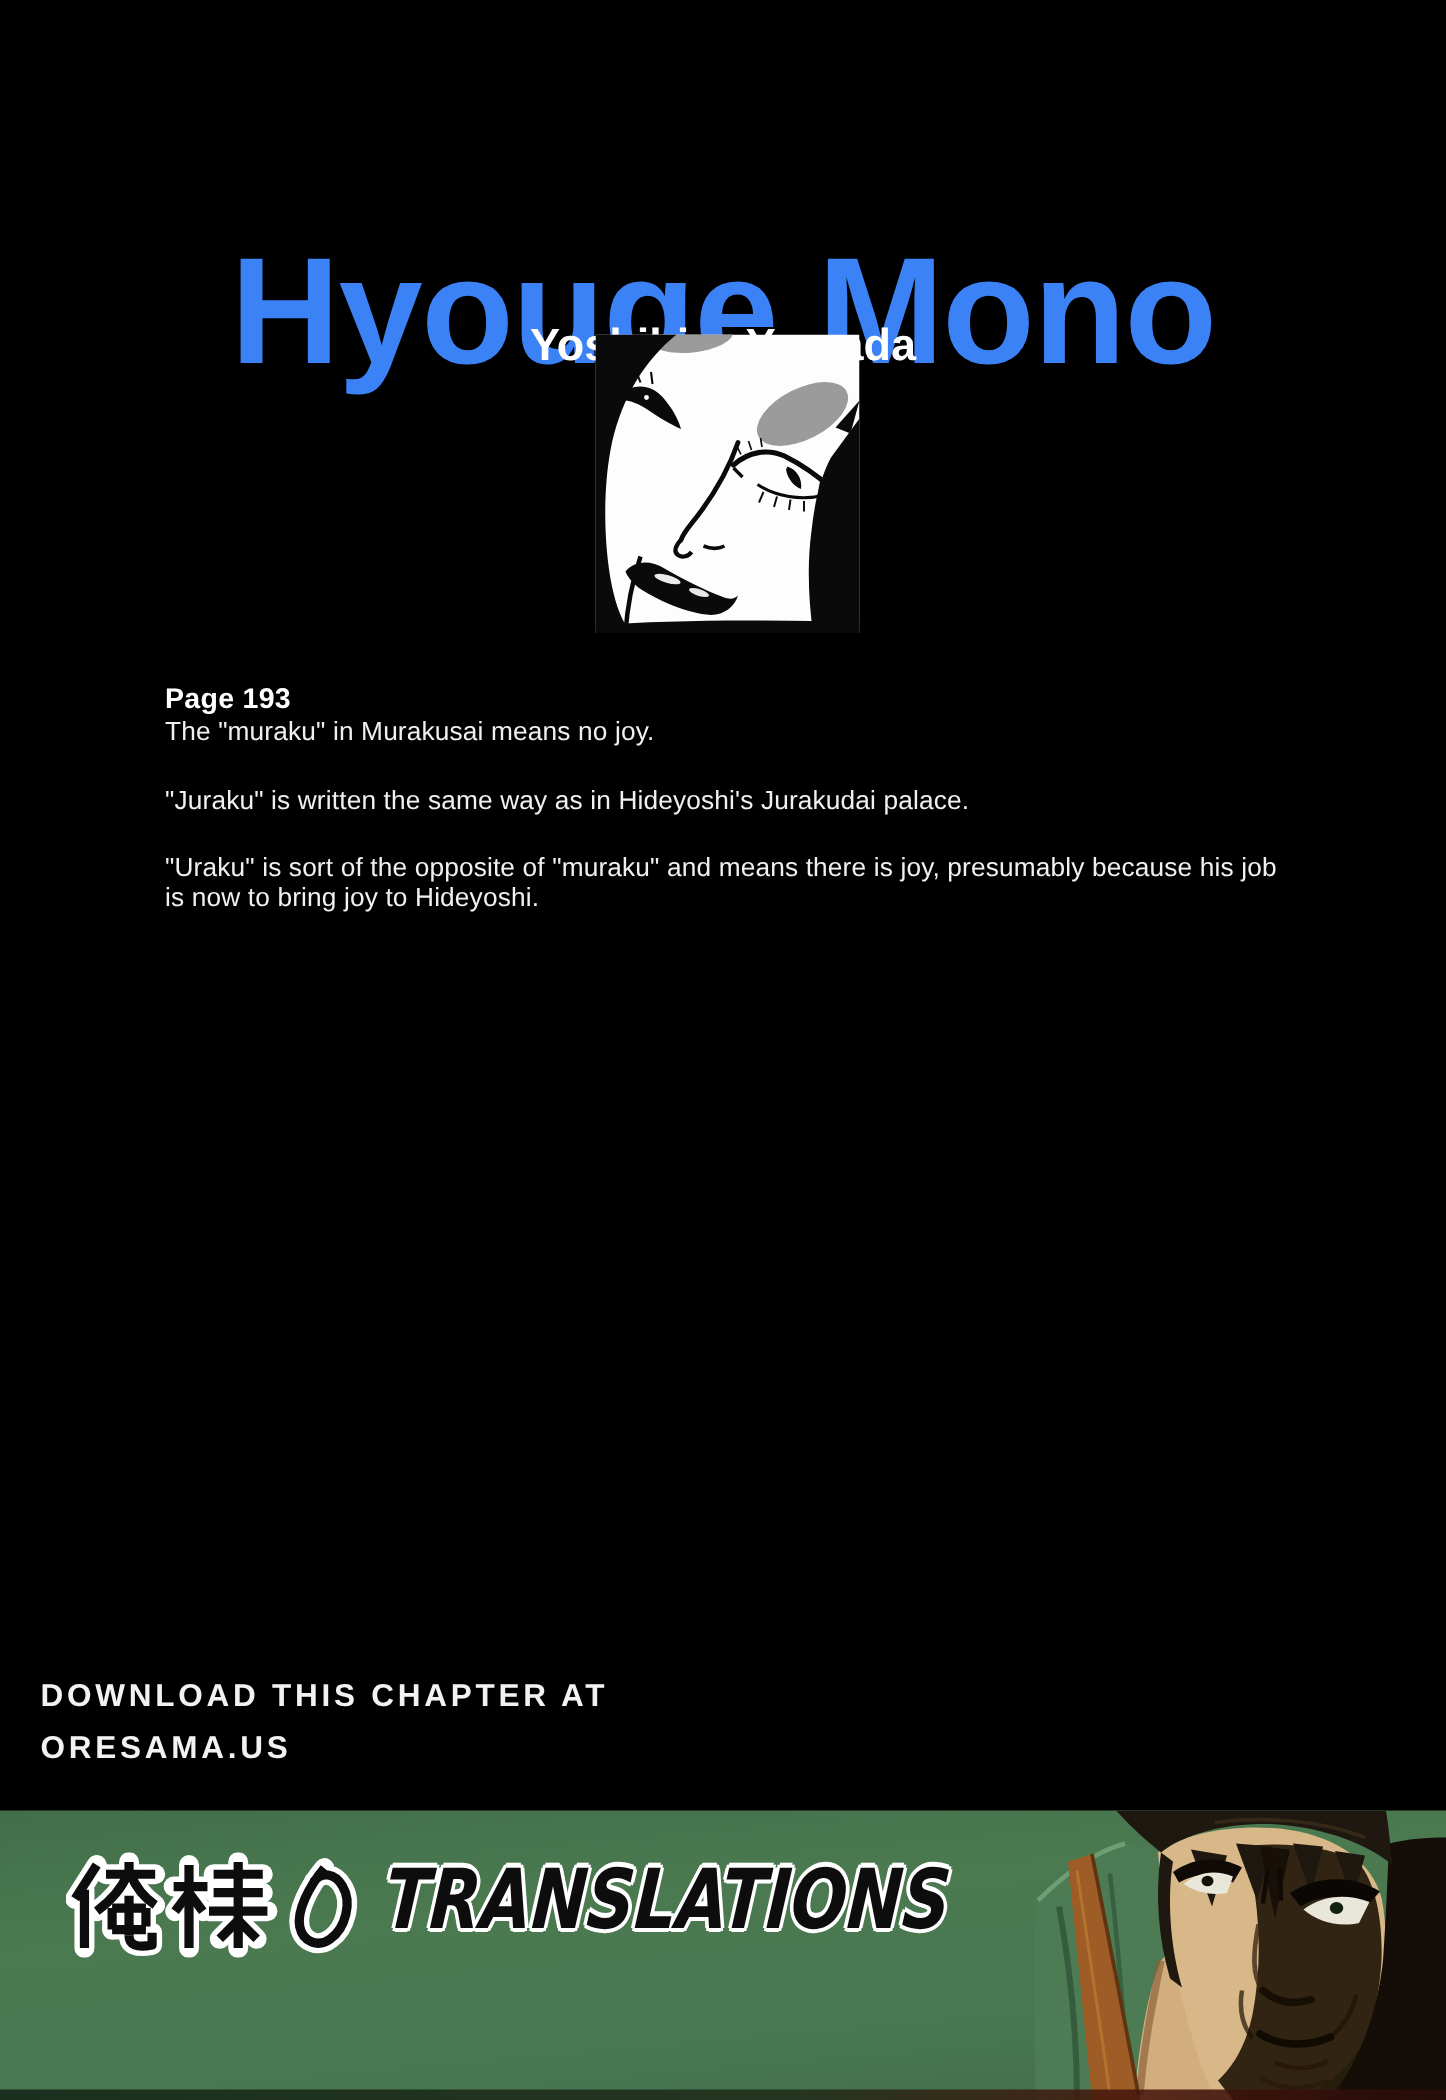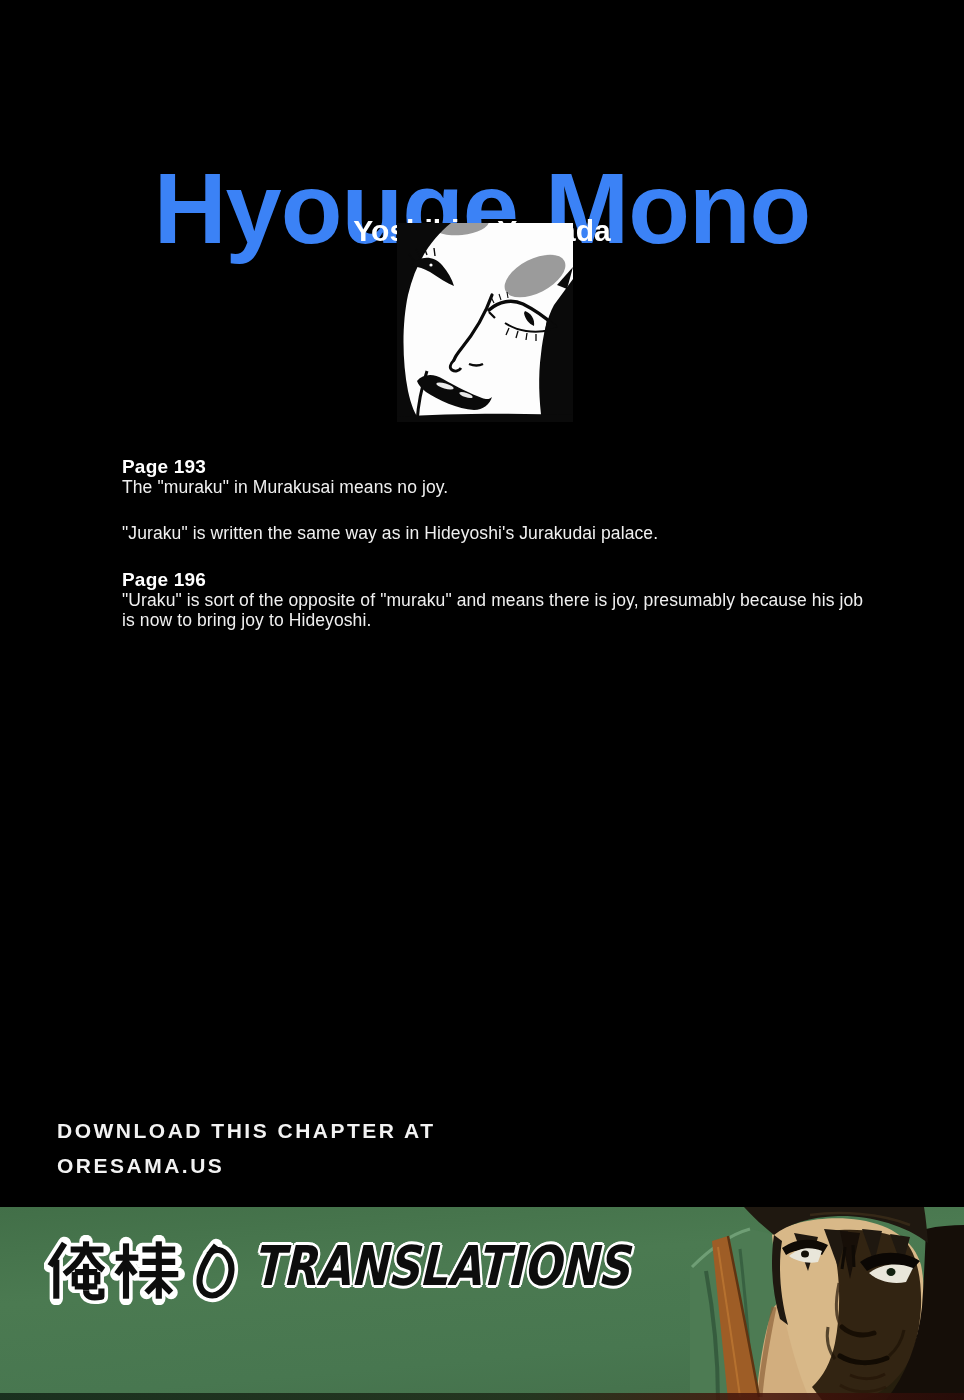--- a/index.html
+++ b/index.html
@@ -4,24 +4,24 @@
 <style>
   html,body{margin:0;padding:0;background:#000;}
   .page{position:relative;width:964px;height:1400px;background:#000;overflow:hidden;
         font-family:"Liberation Sans",sans-serif;}
   .title{position:absolute;top:90px;left:0;width:100%;text-align:center;color:#3b82f6;
          font-size:101px;font-weight:bold;line-height:1;letter-spacing:-1px;white-space:nowrap;}
   .author{position:absolute;top:191px;left:0;width:100%;text-align:center;color:#fff;
           font-size:30px;font-weight:bold;line-height:1;}
   .portrait{position:absolute;left:397px;top:223px;width:176px;height:199px;}
   .notes{position:absolute;left:110px;top:456px;width:758px;color:#f3f3f3;}
-  .note{margin:0 0 26px 12px;}
+  .note{margin:0 0 26px 0;}
   .note h3{margin:0;font-size:19px;line-height:22px;font-weight:bold;color:#fff;letter-spacing:.2px;}
   .note p{margin:0;font-size:17.5px;line-height:19.5px;letter-spacing:.1px;color:#f0f0f0;}
-  .download{position:absolute;left:57px;top:1120px;color:#f2f2f2;font-weight:bold;
+  .download{position:absolute;left:27px;top:1120px;color:#f2f2f2;font-weight:bold;
             font-size:21px;letter-spacing:2.5px;line-height:1;}
   .download .site{margin-top:14px;}
   .banner{position:absolute;left:0;top:1207px;width:964px;height:193px;overflow:hidden;
           background:linear-gradient(175deg,#426f48 0%,#4b7a51 35%,#487750 70%,#446f4a 100%);}
   .banner-char{position:absolute;right:0;top:0;display:block;}
   .banner-strip{position:absolute;left:0;bottom:0;width:100%;height:7px;
           background:linear-gradient(90deg,rgba(18,36,22,.85) 0%,rgba(28,38,20,.8) 55%,rgba(70,20,10,.85) 78%,rgba(40,12,8,.92) 100%);}
   .logo{position:absolute;left:44px;top:28px;display:flex;align-items:flex-start;gap:10px;}
   .logo-en{font-family:"DejaVu Sans",sans-serif;font-style:italic;font-weight:bold;
            font-size:55px;line-height:58px;color:#0d0d0d;margin-top:2px;
@@ -86,21 +86,20 @@
 
   <section class="notes">
     <div class="note">
       <h3>Page 193</h3>
       <p>The "muraku" in Murakusai means no joy.</p>
     </div>
     <div class="note">
       <p>"Juraku" is written the same way as in Hideyoshi's Jurakudai palace.</p>
     </div>
     <div class="note">
-      <h3>Page 196</h3>
       <p>"Uraku" is sort of the opposite of "muraku" and means there is joy, presumably because his job is now to bring joy to Hideyoshi.</p>
     </div>
   </section>
 
   <div class="download">
     <div>DOWNLOAD THIS CHAPTER AT</div>
     <div class="site">ORESAMA.US</div>
   </div>
 
   <footer class="banner">

